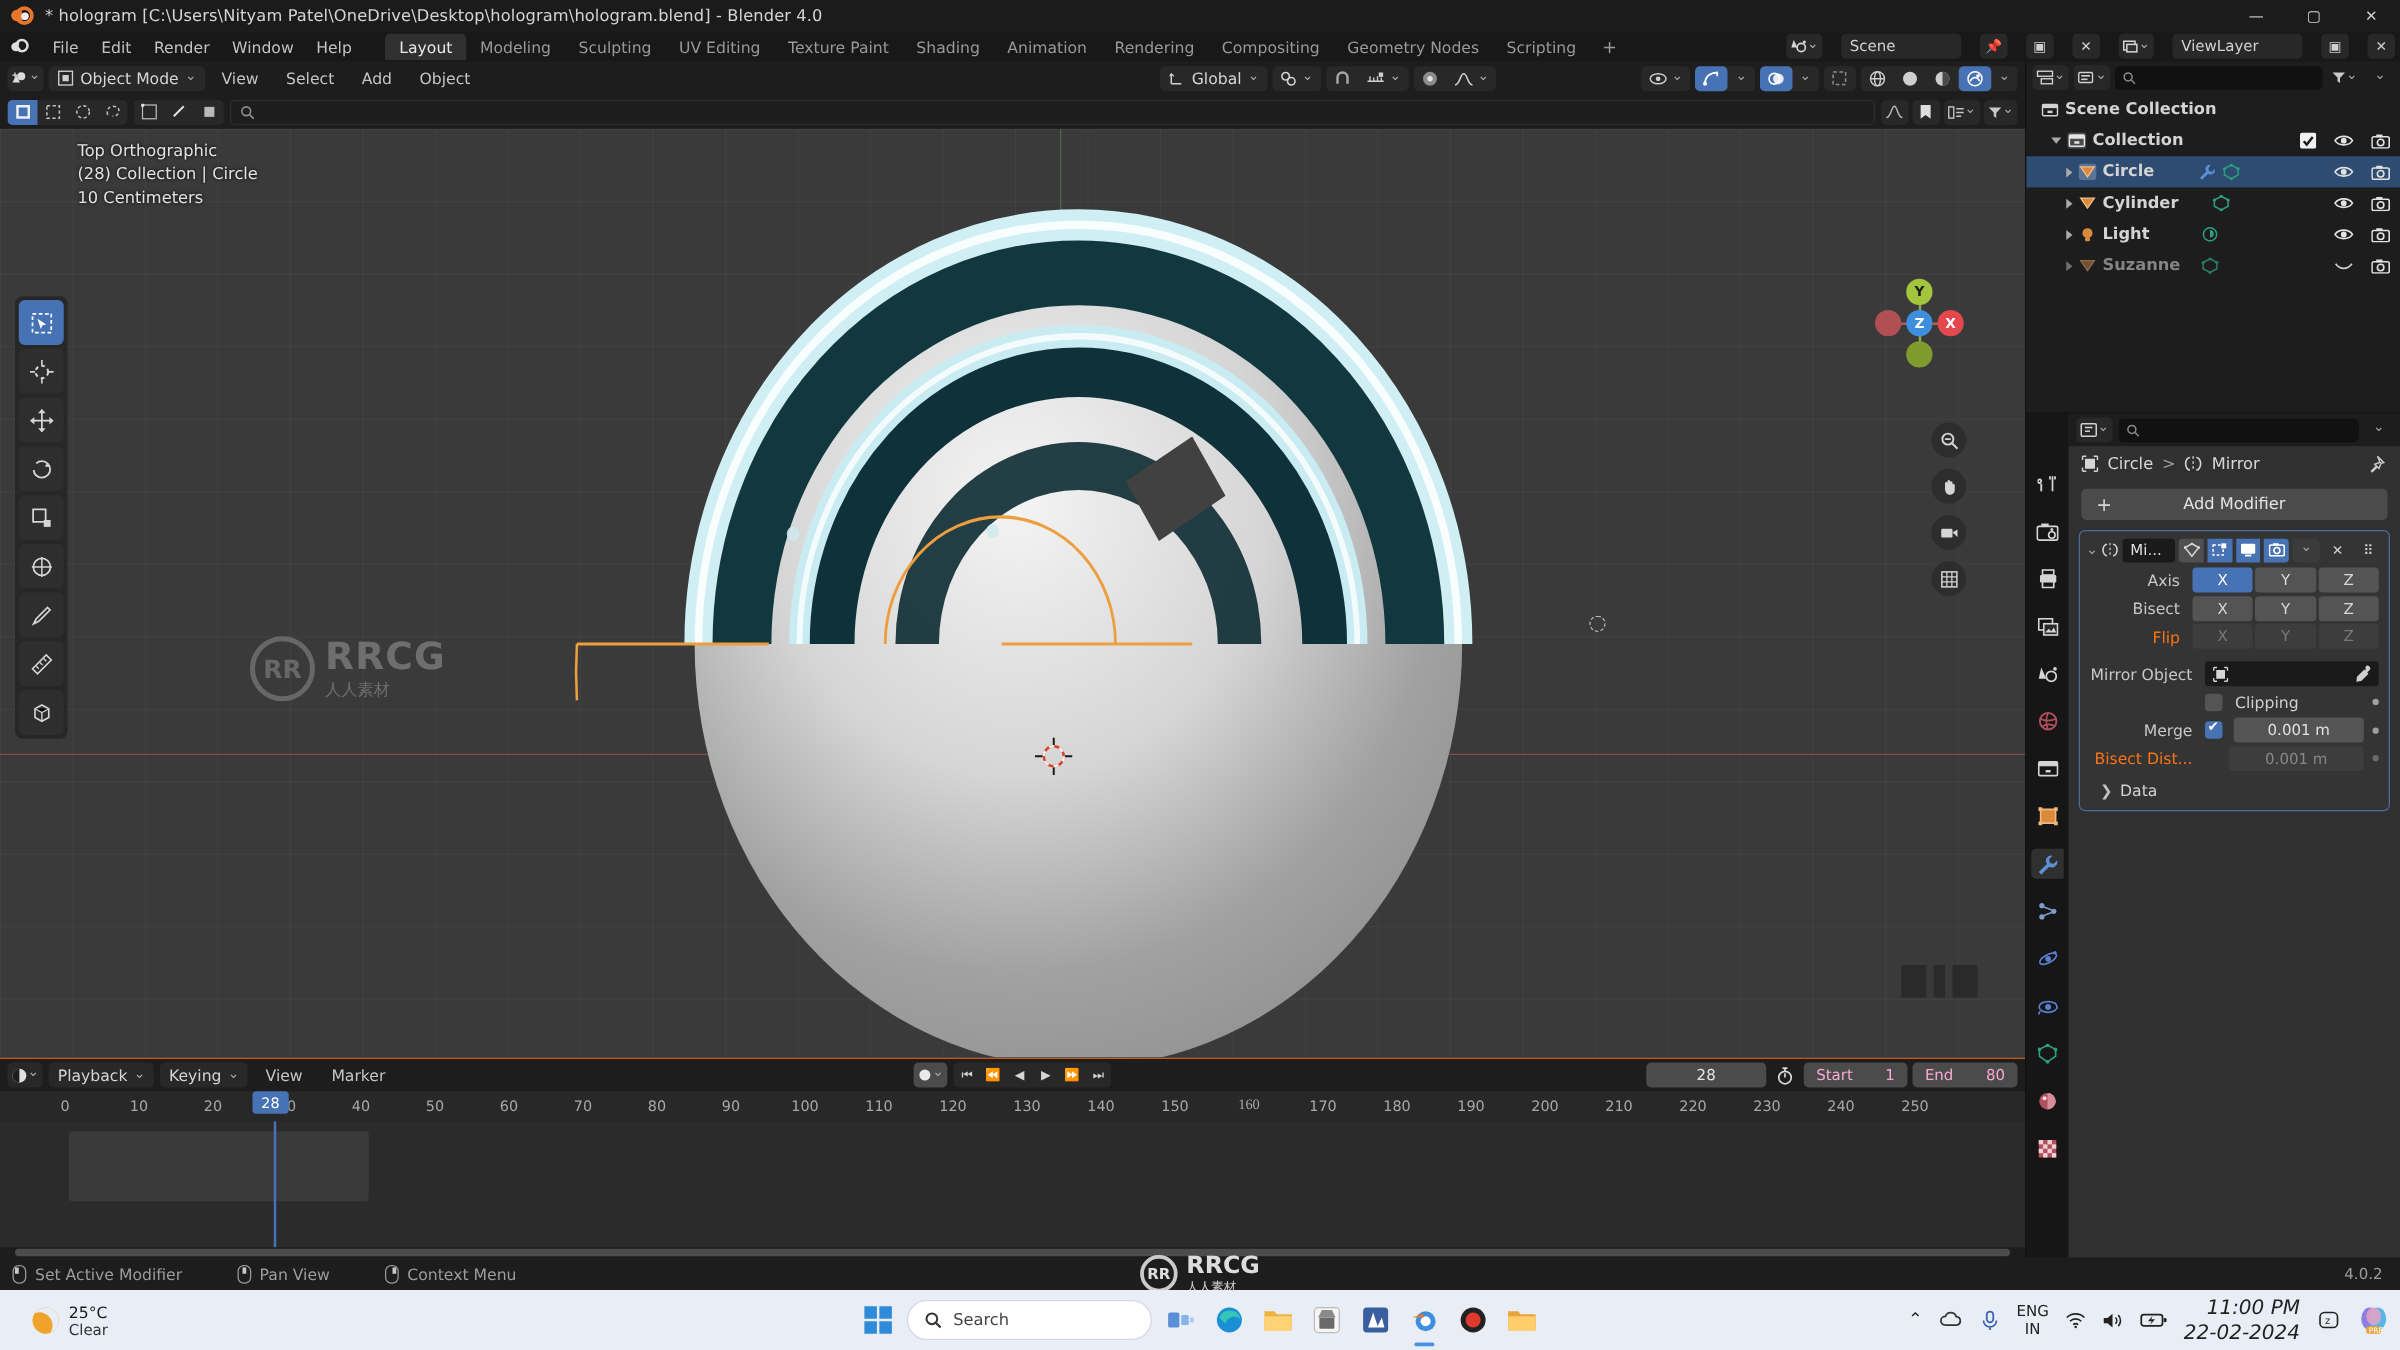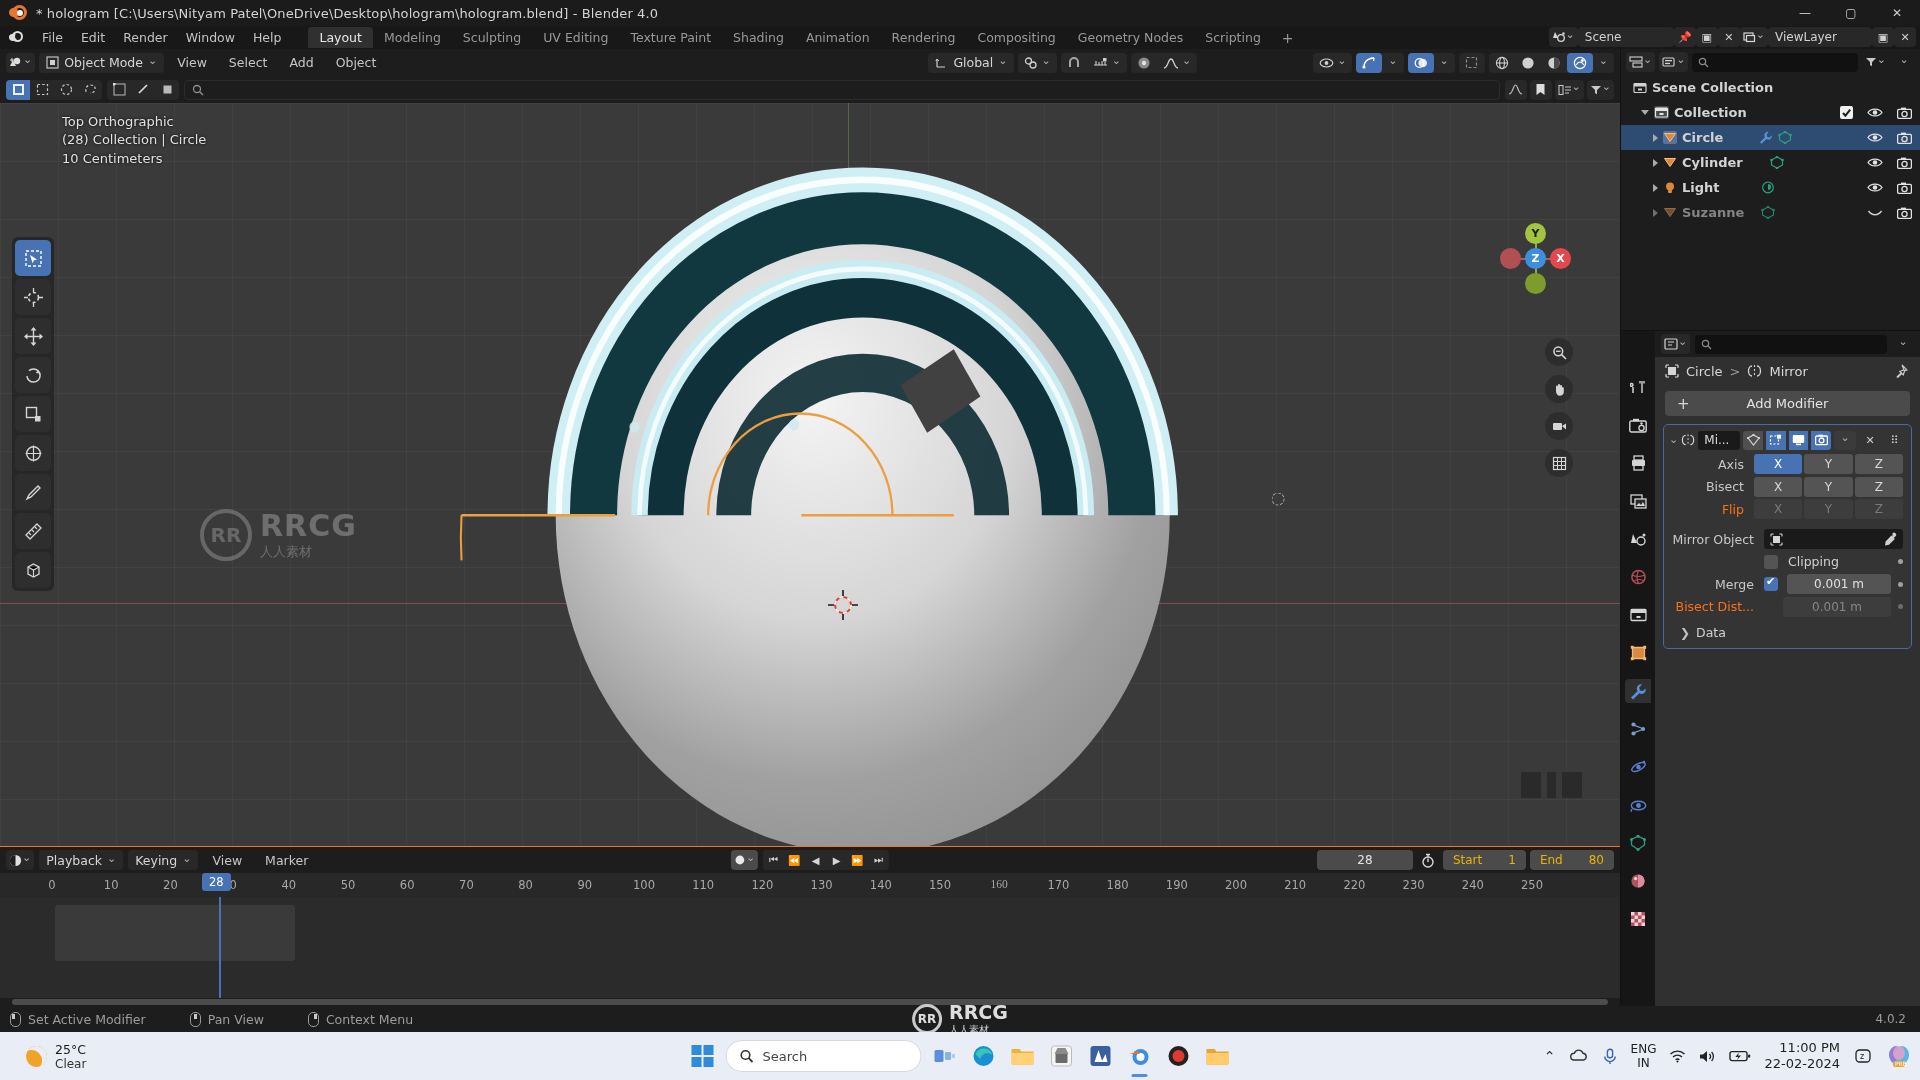--- a/index.html
+++ b/index.html
@@ -29,21 +29,21 @@
      border-radius:50%; border:2.5px solid #dededc; }
   .blender-icon-sm .dot { position:absolute; left:6px; top:5px; width:5px; height:5px;
      border-radius:50%; background:#1b1b1b; }
   .blender-icon-sm .tail{ position:absolute; left:0px; top:5px; width:7px; height:7px;
      background:#dededc; border-radius:60% 0 0 60%; transform:rotate(-12deg); }
   .menu-item { padding:3px 9px; white-space:nowrap; cursor:default; }
   #workspaces { display:flex; align-items:center; margin-left:18px; }
   .ws-tab { padding:3px 11px; border-radius:4px 4px 0 0; color:#999; white-space:nowrap; font-size:12.5px;}
   .ws-tab.active { background:#303030; color:#e8e8e8; }
   .ws-plus { padding:2px 10px; color:#9a9a9a; font-size:14px; }
-  #scene-area { position:absolute; right:4px; top:1px; display:flex; align-items:center; gap:0; }
+  #scene-area { position:absolute; right:4px; top:1px; display:flex; align-items:center; gap:15px; }
   .fieldbox { background:#282828; border-radius:4px; height:20px; display:flex;
      align-items:center; padding:0 7px; color:#d2d2d2; font-size:12px; gap:4px; }
   .icbtn { background:#282828; border-radius:4px; height:20px; min-width:22px; display:flex;
      align-items:center; justify-content:center; color:#cfcfcf; font-size:11px; padding:0 3px;}
   .chev::after { content:"⌄"; font-size:11px; position:relative; top:-3px; color:#b0b0b0; }
 
   
   #main { display:flex; height:calc(1080px - 26px - 23px - 26px - 48px); }
   #leftcol { flex:1; display:flex; flex-direction:column; min-width:0; }
   #rightcol { width:300px; background:#1d1d1d; border-left:1px solid #111; display:flex;
@@ -185,21 +185,21 @@
       font-size:12.5px; color:#c6c6c6; position:relative; }
   #tl-center { position:absolute; left:50%; transform:translateX(-50%); display:flex;
       align-items:center; gap:5px; }
   #tl-right { position:absolute; right:6px; display:flex; align-items:center; gap:4px; }
   .playbtns { display:flex; background:#282828; border-radius:4px; overflow:hidden; }
   .playbtns div { width:21px; height:20px; display:flex; align-items:center;
       justify-content:center; color:#d5d5d5; font-size:10px; }
   .frameval { background:#4b4b4b; border-radius:4px; height:20px; min-width:96px;
       display:flex; align-items:center; justify-content:center; color:#e4e4e4; font-size:12px;}
   .startend { background:#4b4b4b; border-radius:4px; height:20px; display:flex;
-      align-items:center; padding:0 10px; gap:26px; color:#eab308; font-size:12px; }
+      align-items:center; padding:0 10px; gap:26px; color:#f9a8d4; font-size:12px; }
   #tl-ruler { height:24px; background:#282828; position:relative; font-size:11.5px; color:#a9a9a9;}
   #tl-ruler span { position:absolute; top:5px; transform:translateX(-50%); }
   #tl-body { flex:1; background:#2b2b2b; position:relative; }
   #tl-chan { position:absolute; left:55px; top:8px; width:240px; height:56px;
       background:#3a3a3a; border-radius:3px; }
   #playhead { position:absolute; top:0; bottom:0; width:2px; background:#4772b3; left:219px;}
   #playhead-lbl { position:absolute; top:-24px; left:-17px; background:#4772b3; color:#fff;
       font-size:11.5px; padding:2px 7px; border-radius:3px; }
   #tl-scroll { height:8px; background:#1d1d1d; position:relative; }
   #tl-scroll div { position:absolute; left:12px; right:12px; top:1px; height:6px;
@@ -228,21 +228,21 @@
   .win-logo { width:22px; height:22px; display:grid; grid-template-columns:1fr 1fr;
       grid-template-rows:1fr 1fr; gap:2.5px; }
   .win-logo i { background:#2f8ad8; display:block; }
   #searchbox { width:196px; height:32px; background:#fff; border-radius:16px; display:flex;
       align-items:center; gap:9px; padding:0 13px; font-size:13px; color:#444;
       border:1px solid #d4d9e2; }
   .tbicon { width:32px; height:32px; border-radius:6px; display:flex; align-items:center;
       justify-content:center; position:relative; }
   #tb-right { position:absolute; right:8px; display:flex; align-items:center; gap:13px;
       font-size:12px; color:#222; }
-  #tb-clock { text-align:right; line-height:1.22; font-size:13px; }
+  #tb-clock { text-align:right; line-height:1.22; font-size:16px;font-style:italic; }
   .sysic { color:#222; font-size:14px; }
 </style>
 </head>
 <body>
 
 <div id="titlebar">
   <div class="blender-logo">
     <div class="tail"></div>
       <div class="ring"></div>
       <div class="dot"></div>

